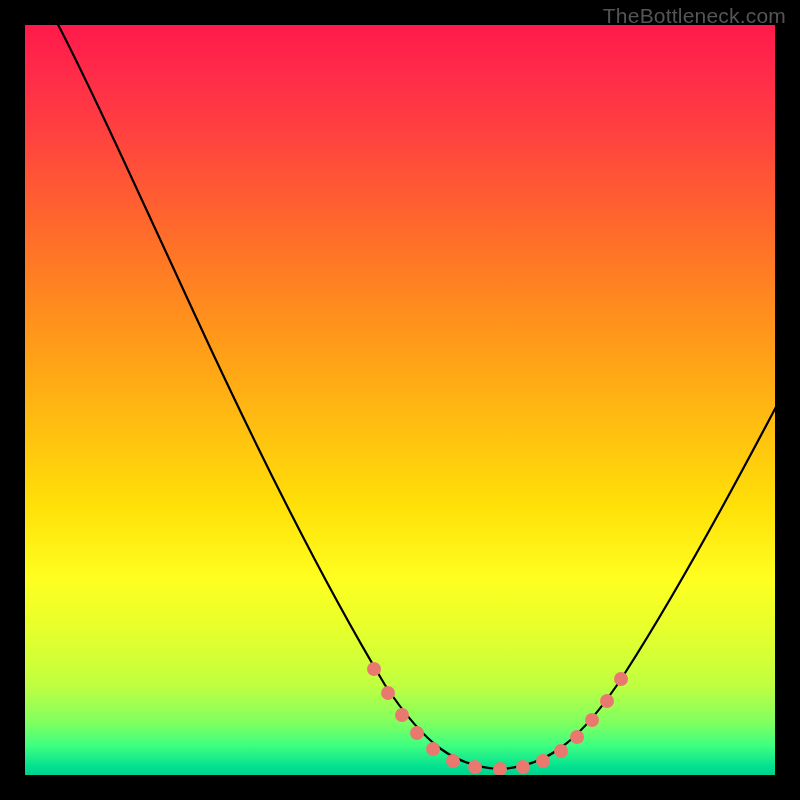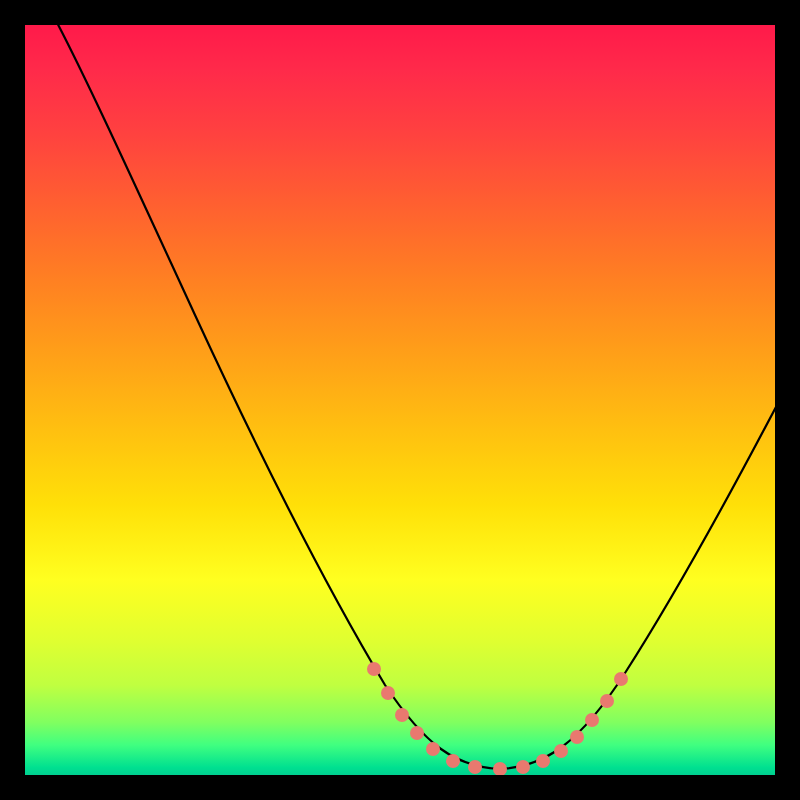--- a/index.html
+++ b/index.html
@@ -92,13 +92,14 @@
         <circle cx="518" cy="736" r="7"></circle>
         <circle cx="536" cy="726" r="7"></circle>
         <circle cx="552" cy="712" r="7"></circle>
         <circle cx="567" cy="695" r="7"></circle>
         <circle cx="582" cy="676" r="7"></circle>
         <circle cx="596" cy="654" r="7"></circle>
       </g>
     </svg>
   </div>
 
+  <div class="watermark">TheBottleneck.com</div>
 </div>
 
 </body></html>

